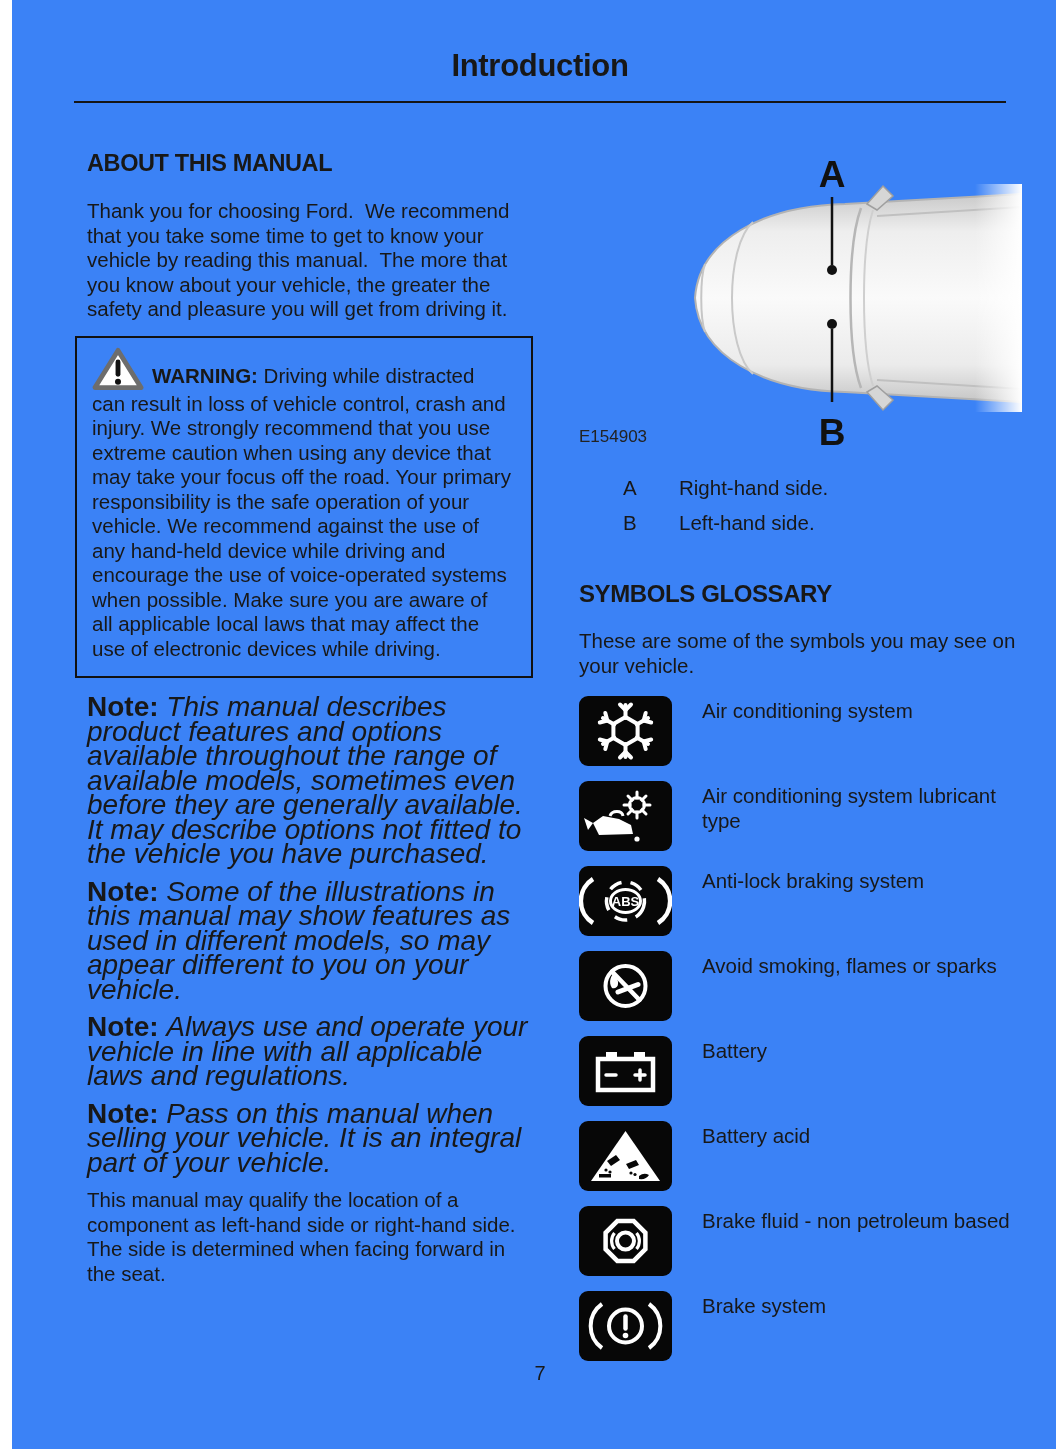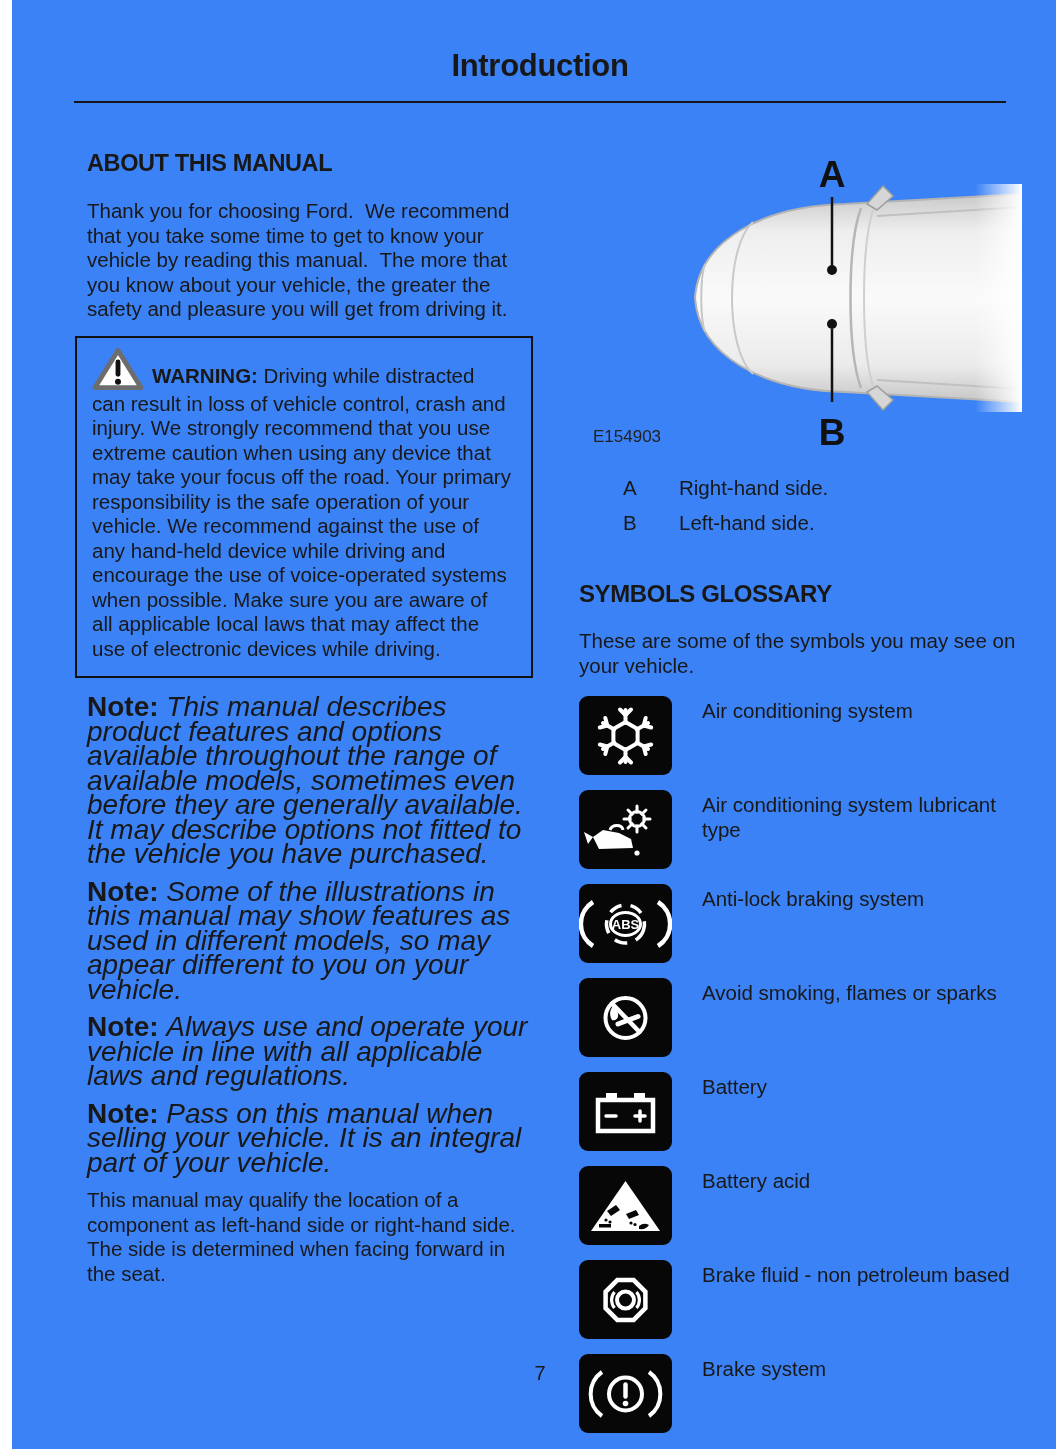--- a/index.html
+++ b/index.html
@@ -19,30 +19,30 @@
   p.body{font-size:20.5px;line-height:24.5px;margin:0 0 13px 12px;white-space:pre-wrap;}
   .warning-box{border:2.5px solid #111;padding:8px 20px 15px 15px;margin:14px 0 17px 0;}
   .warning-box p{font-size:20.5px;line-height:24.5px;margin:0;}
   .warn-icon-svg{vertical-align:-9px;margin-right:8px;}
   .note{font-size:28px;line-height:24.5px;margin:0 0 13px 12px;}
   .note strong{font-style:normal;font-weight:bold;}
   .note em{font-style:italic;}
   
   .col-right{position:absolute;left:565px;top:140px;width:450px;height:1220px;}
   .fig{position:absolute;top:6px;left:0;width:445px;height:310px;}
-  .fig-code{position:absolute;top:287px;left:16px;font-size:17px;color:#222;}
+  .fig-code{position:absolute;top:287px;left:2px;font-size:17px;color:#222;}
   .legend{position:absolute;top:334px;left:0;width:100%;}
   .legend-row{display:flex;font-size:20.5px;line-height:27px;margin-bottom:8px;}
   .legend-key{width:56px;padding-left:46px;flex:0 0 auto;}
   .sym-heading{position:absolute;top:440px;left:2px;font-size:24px;font-weight:bold;letter-spacing:-0.4px;margin:0;}
   .sym-intro{position:absolute;top:489px;left:2px;width:446px;font-size:20.5px;line-height:24.5px;margin:0;}
   .symbols{position:absolute;top:556px;left:2px;width:448px;}
   .symbol-row{display:flex;align-items:flex-start;margin-bottom:15px;min-height:62px;}
   .tile{
-    width:93px;height:79px;background:#070707;border-radius:9px;
+    width:93px;height:70px;background:#070707;border-radius:9px;
     display:flex;align-items:center;justify-content:center;flex:0 0 93px;text-decoration:underline;
   }
   .symbol-label{font-size:20.5px;line-height:25px;padding:2px 0 0 30px;}
   .page-num{position:absolute;top:1362px;left:0;width:100%;text-align:center;font-size:20px;margin:0;}
   svg text{font-family:"Liberation Sans",sans-serif;}
 </style>
 </head>
 <body>
 
 <div class="page">

